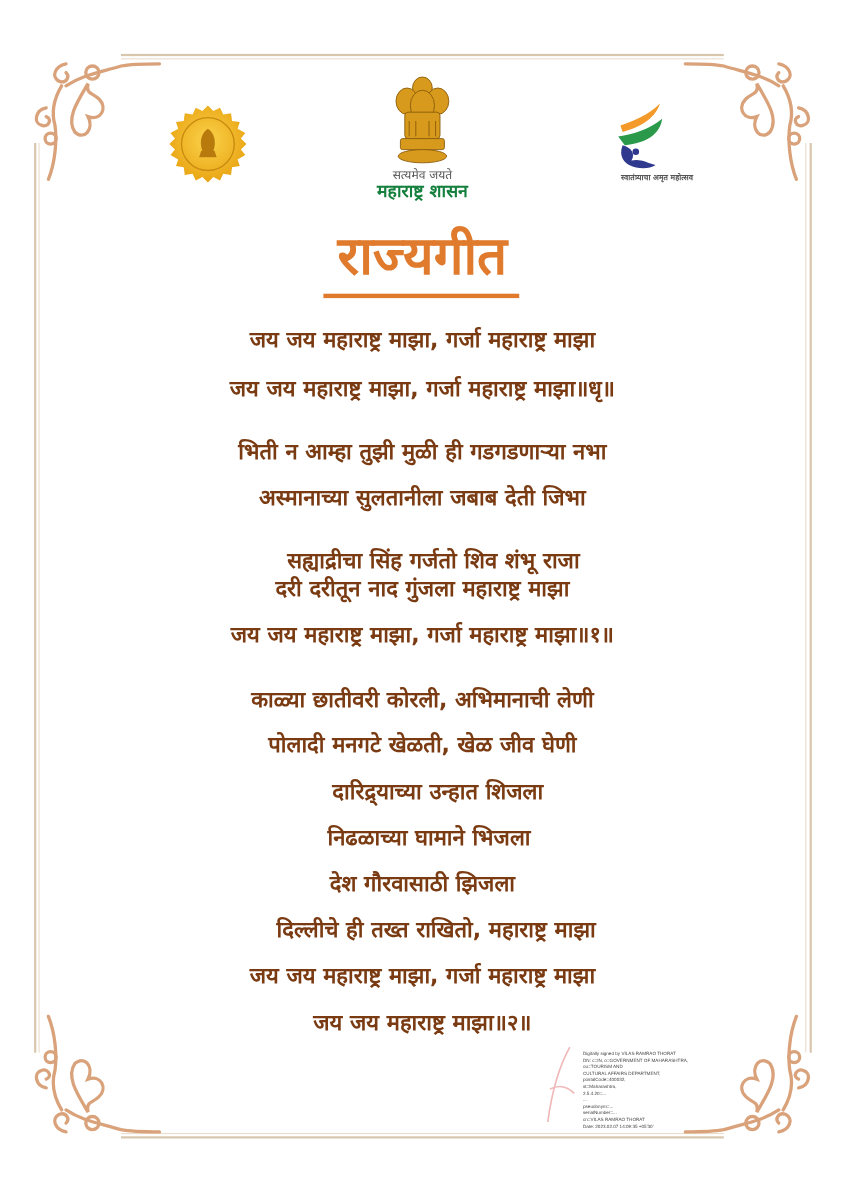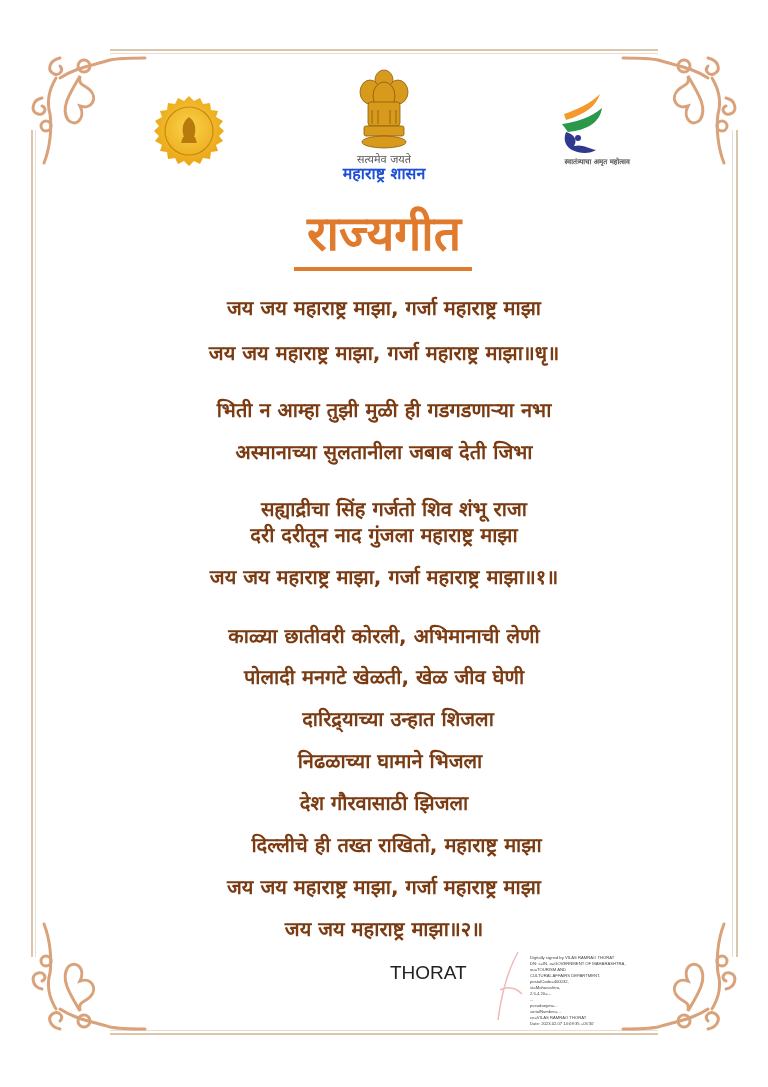--- a/index.html
+++ b/index.html
@@ -10,21 +10,21 @@
   }
   .frame-line { position: absolute; background: #d8c6ad; }
   .frame-line.inner { background: #e9ddcc; }
   .corner { position: absolute; width: 130px; height: 130px; }
   .corner svg { width: 100%; height: 100%; }
 
   .logo { position: absolute; }
   #seal { left: 153px; top: 95px; width: 72px; height: 72px; }
   #emblem { left: 356px; top: 66px; width: 56px; height: 84px; }
   #emblem-motto { position: absolute; left: 330px; top: 151px; width: 108px; text-align: center; font-size: 11px; color: #555; }
-  #emblem-title { position: absolute; left: 314px; top: 162px; width: 140px; text-align: center; font-size: 16px; font-weight: bold; color: #1d4ed8; }
+  #emblem-title { position: absolute; left: 314px; top: 162px; width: 140px; text-align: center; font-size: 16px; font-weight: bold; color: #15803d; }
   #amrut { left: 556px; top: 92px; width: 52px; height: 64px; }
   #amrut-caption { position: absolute; left: 540px; top: 157px; width: 90px; text-align: right; font-size: 7px; color: #555; font-weight: bold; }
 
   #title {
     position: absolute; left: 0; right: 0; top: 203px; text-align: center;
     font-size: 48px; font-weight: bold; color: #e07a2c; line-height: 60px;
   }
   #title-underline { position: absolute; left: 294px; width: 178px; top: 267px; height: 4px; background: #e07a2c; }
 
   .verse-line {
@@ -157,21 +157,20 @@
 <div class="verse-line" style="top:622px;">काळ्या छातीवरी कोरली, अभिमानाची लेणी</div>
 <div class="verse-line" style="top:663px;">पोलादी मनगटे खेळती, खेळ जीव घेणी</div>
 <div class="verse-line" style="top:705px;padding-left:28px;">दारिद्र्याच्या उन्हात शिजला</div>
 <div class="verse-line" style="top:747px;padding-left:12px;">निढळाच्या घामाने भिजला</div>
 <div class="verse-line" style="top:789px;">देश गौरवासाठी झिजला</div>
 <div class="verse-line" style="top:831px;margin-left:25px;">दिल्लीचे ही तख्त राखितो, महाराष्ट्र माझा</div>
 <div class="verse-line" style="top:873px;">जय जय महाराष्ट्र माझा, गर्जा महाराष्ट्र माझा</div>
 <div class="verse-line" style="top:915px;">जय जय महाराष्ट्र माझा॥२॥</div>
 
 <div id="sign-name">
-  <div>THORAT</div>
 </div>
 <div id="sign-mark">
   <svg viewBox="0 0 40 72" width="40" height="72">
     <path d="M30 2 C20 20 14 40 10 70 M12 40 C20 36 28 38 34 44" fill="none" stroke="#f0b8b8" stroke-width="1.5"></path>
   </svg>
 </div>
 <div id="sign-details">
   <div>Digitally signed by VILAS RAMRAO THORAT</div>
   <div>DN: c=IN, o=GOVERNMENT OF MAHARASHTRA, ou=TOURISM AND</div>
   <div>CULTURAL AFFAIRS DEPARTMENT, postalCode=400032,</div>

